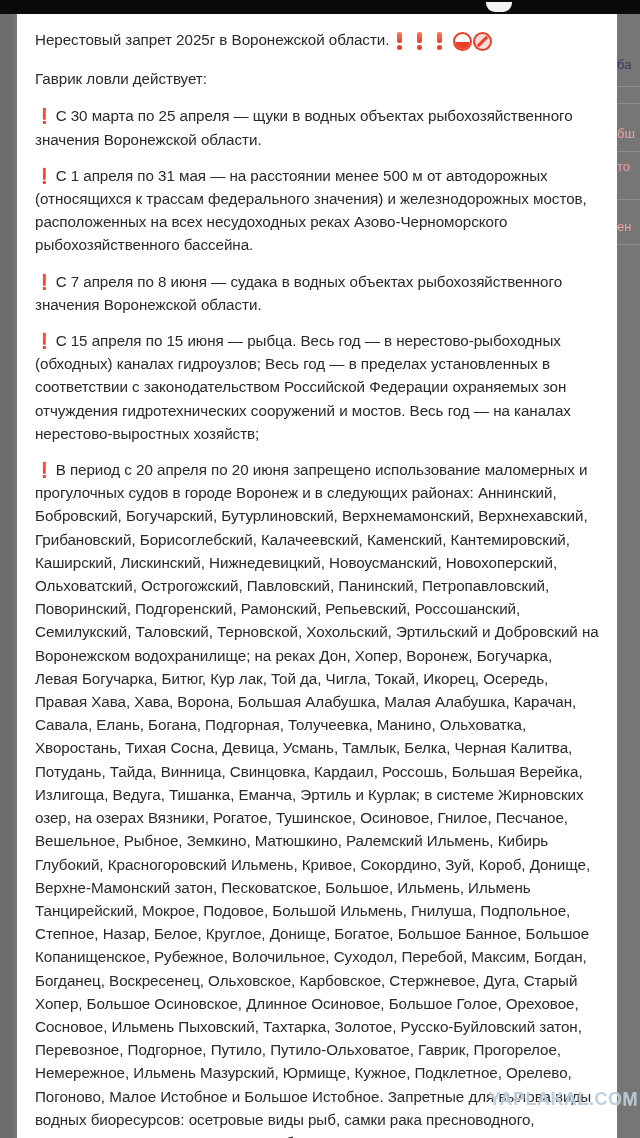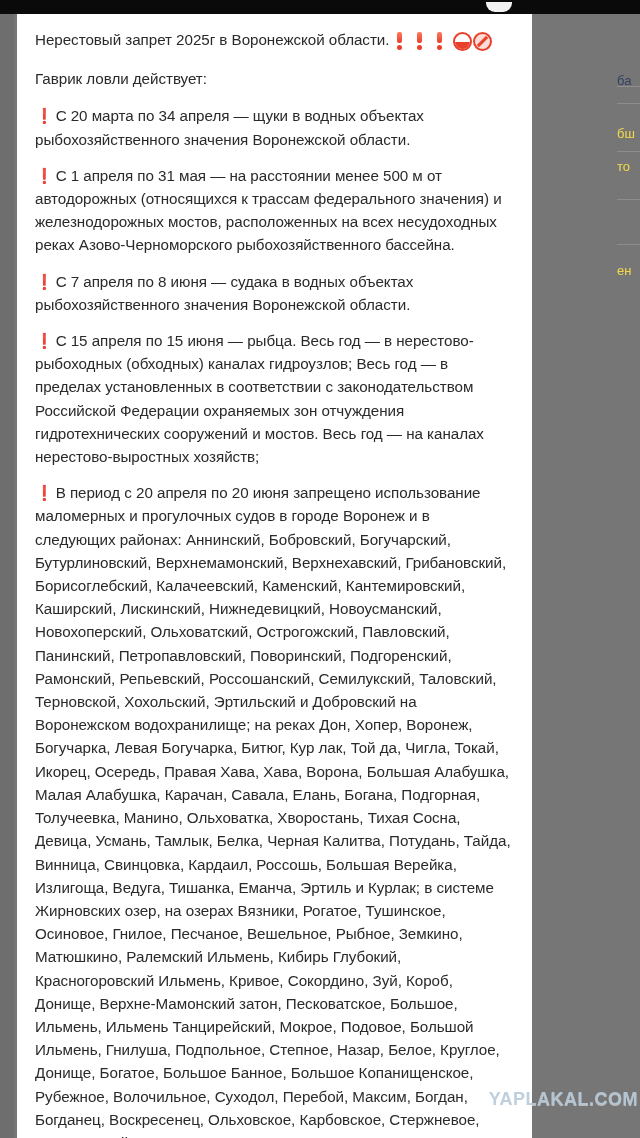--- a/index.html
+++ b/index.html
@@ -55,42 +55,42 @@
     height: 1124px;
     background: #767676;
   }
 
   
   .bg-frag {
     position: absolute;
     left: 617px;
     font-size: 13px;
     line-height: 17px;
-    color: #fde047;
+    color: #fca5a5;
     white-space: nowrap;
     opacity: 0.92;
     z-index: 2;
     font-family: "Liberation Sans", sans-serif;
   }
   .bg-frag.lnk { color: #2b3c61; }
   .bg-sep {
     position: absolute;
     left: 617px;
     width: 23px;
     height: 1px;
     background: #8d8d8d;
     z-index: 2;
   }
 
   
   .article-card {
     position: absolute;
     top: 14px;
     left: 17px;
-    width: 515px;
+    width: 600px;
     height: 1124px;
     background: #ffffff;
     z-index: 10;
     overflow: hidden;
   }
 
   .article-body {
     padding: 14px 18px 0 18px;
   }
 
@@ -195,49 +195,49 @@
 </head>
 <body>
 
 <div id="screen">
 
   <div class="page-bg">
     <div class="page-bg-inner"></div>
   </div>
 
   <div id="frag-layer">
-      <div class="bg-frag lnk" style="top: 72px;">ба</div>
+      <div class="bg-frag lnk" style="top: 56px;">ба</div>
       <div class="bg-sep" style="top: 86px;"></div>
       <div class="bg-frag lnk" style="top: 77px; margin-left: 46px;">ну</div>
       <div class="bg-sep" style="top: 103px;"></div>
       <div class="bg-frag" style="top: 125px;">бш</div>
       <div class="bg-sep" style="top: 151px;"></div>
       <div class="bg-frag" style="top: 158px;">то</div>
       <div class="bg-sep" style="top: 199px;"></div>
-      <div class="bg-frag" style="top: 218px; margin-top: 44px;">ен</div>
+      <div class="bg-frag" style="top: 218px;">ен</div>
       <div class="bg-sep" style="top: 244px;"></div>
     </div>
 
   <div class="status-bar">
     <div class="notch-camera"></div>
   </div>
 
   <div class="article-card">
     <div class="article-body">
 
       <p class="para">
         <span>Нерестовый запрет 2025г в Воронежской области.</span><span class="emoji-row">
           <span class="ex-mark"></span><span class="ex-mark"></span><span class="ex-mark"></span><span class="emoji-circ halffill"></span><span class="emoji-circ prohibit"></span>
         </span>
       </p>
 
       <p class="para">Гаврик ловли действует:</p>
 
       <p class="para tight">
-        <span class="bang">❗</span><span>С 20 марта по 34 апреля — щуки в водных объектах рыбохозяйственного значения Воронежской области.</span>
+        <span class="bang">❗</span><span>С 30 марта по 25 апреля — щуки в водных объектах рыбохозяйственного значения Воронежской области.</span>
       </p>
 
       <p class="para tight">
         <span class="bang">❗</span><span>С 1 апреля по 31 мая — на расстоянии менее 500 м от автодорожных (относящихся к трассам федерального значения) и железнодорожных мостов, расположенных на всех несудоходных реках Азово-Черноморского рыбохозяйственного бассейна.</span>
       </p>
 
       <p class="para tight">
         <span class="bang">❗</span><span>С 7 апреля по 8 июня — судака в водных объектах рыбохозяйственного значения Воронежской области.</span>
       </p>
 

